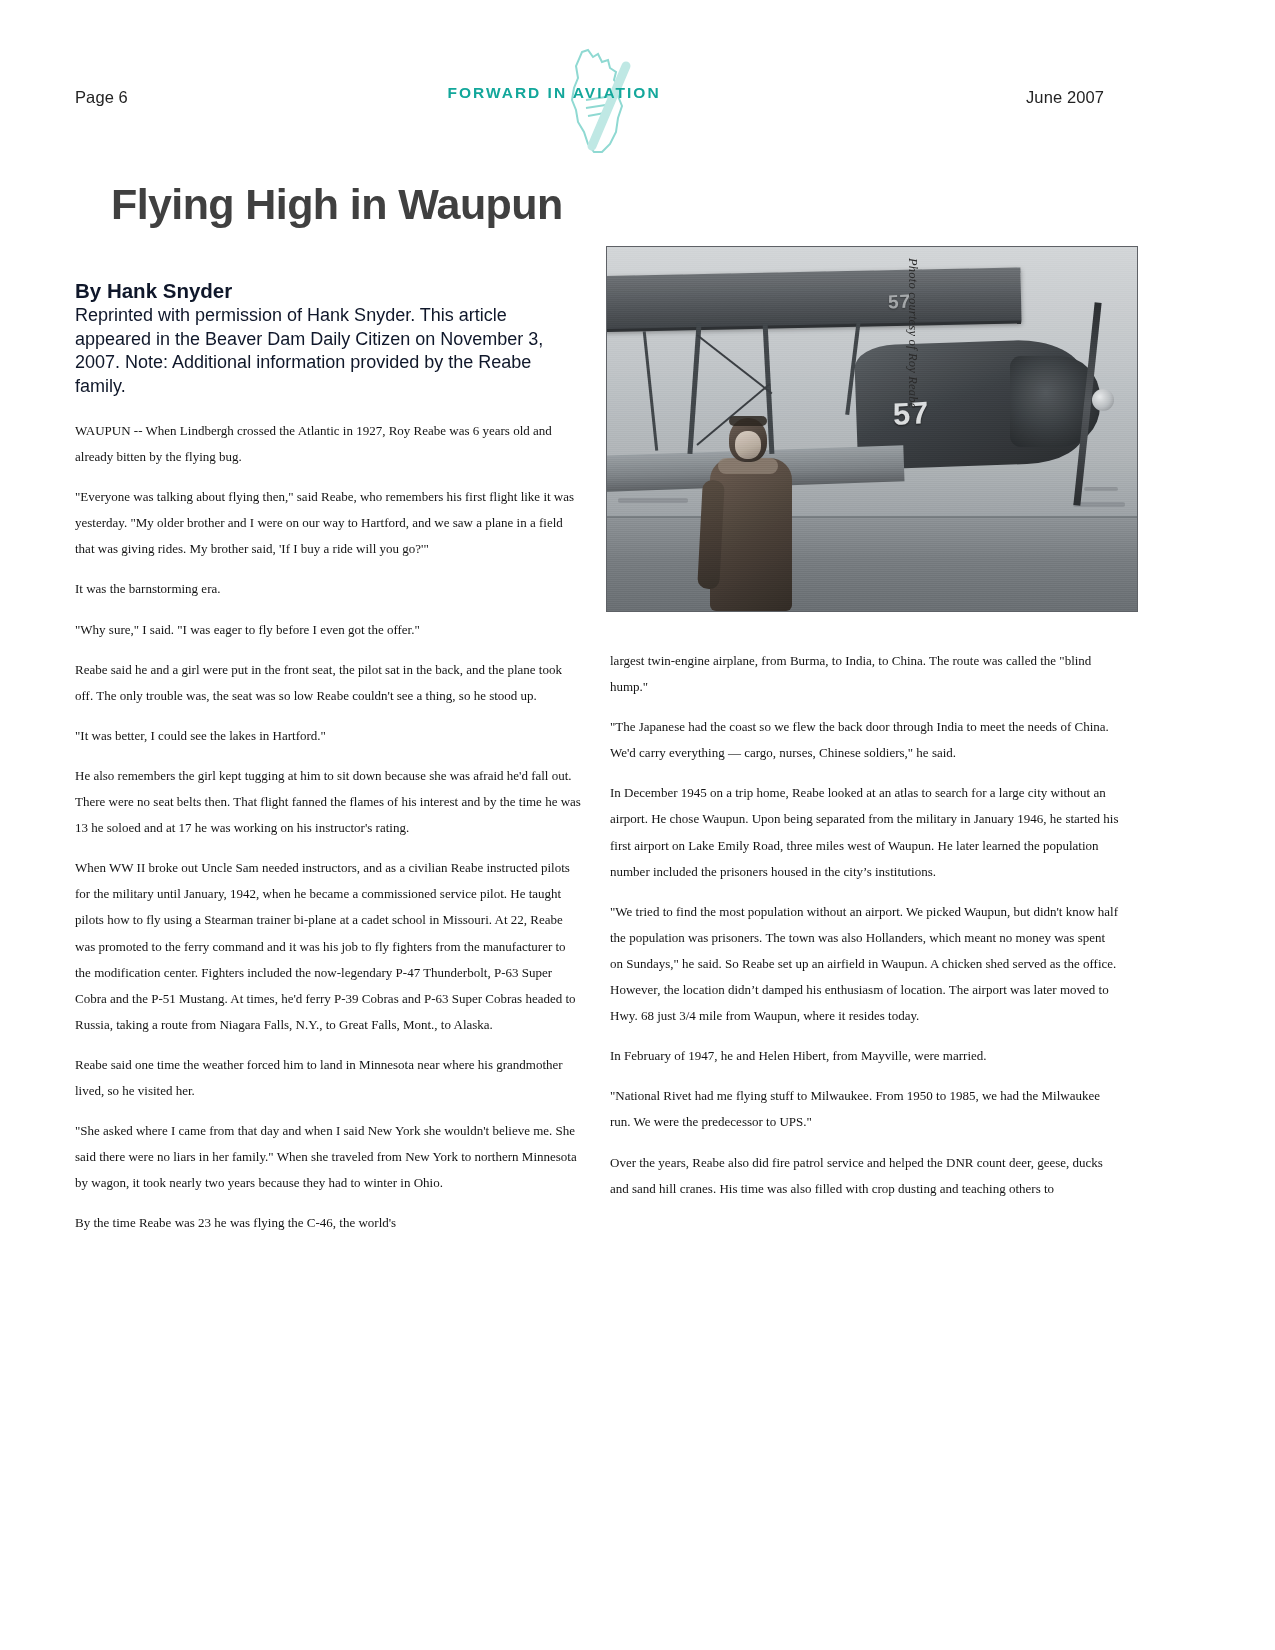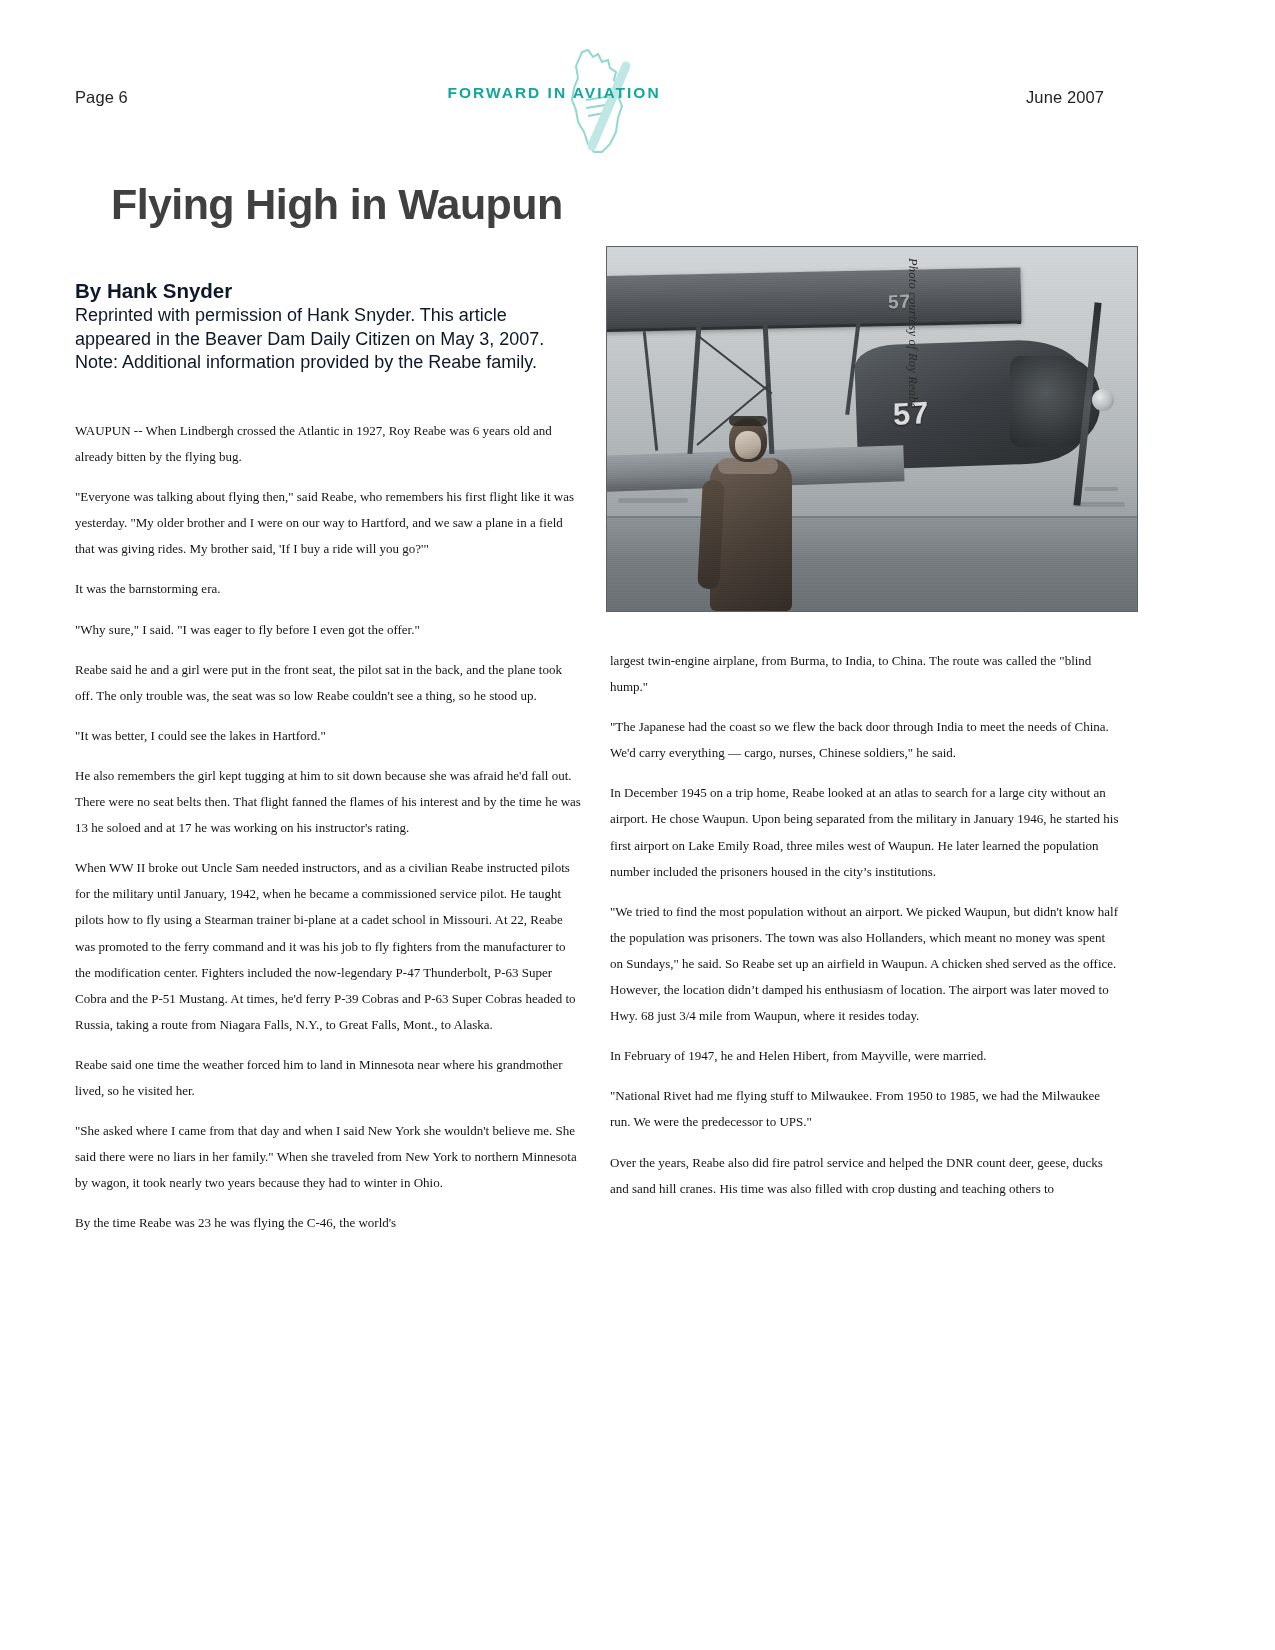--- a/index.html
+++ b/index.html
@@ -327,21 +327,21 @@
 
     <div class="issue-date">June 2007</div>
   </div>
 
   <h1 class="headline">
     <span class="line1">Flying High in Waupun</span>
   </h1>
 
   <div class="byline-block">
     <div class="byline-author">By Hank Snyder</div>
-    <div class="byline-note">Reprinted with permission of Hank Snyder. This article appeared in the Beaver Dam Daily Citizen on May 3, 2007. Note: Additional information provided by the Reabe family.</div>
+    <div class="byline-note">Reprinted with permission of Hank Snyder. This article appeared in the Beaver Dam Daily Citizen on November 3, 2007. Note: Additional information provided by the Reabe family.</div>
   </div>
 
   <div class="photo-wrap">
     <div class="photo">
       <div class="ph-sky"></div>
       <div class="ph-ground"></div>
       <div class="ph-horizon"></div>
       <div class="ph-bgplane b1"></div>
       <div class="ph-bgplane b2"></div>
       <div class="ph-bgplane b3"></div>

